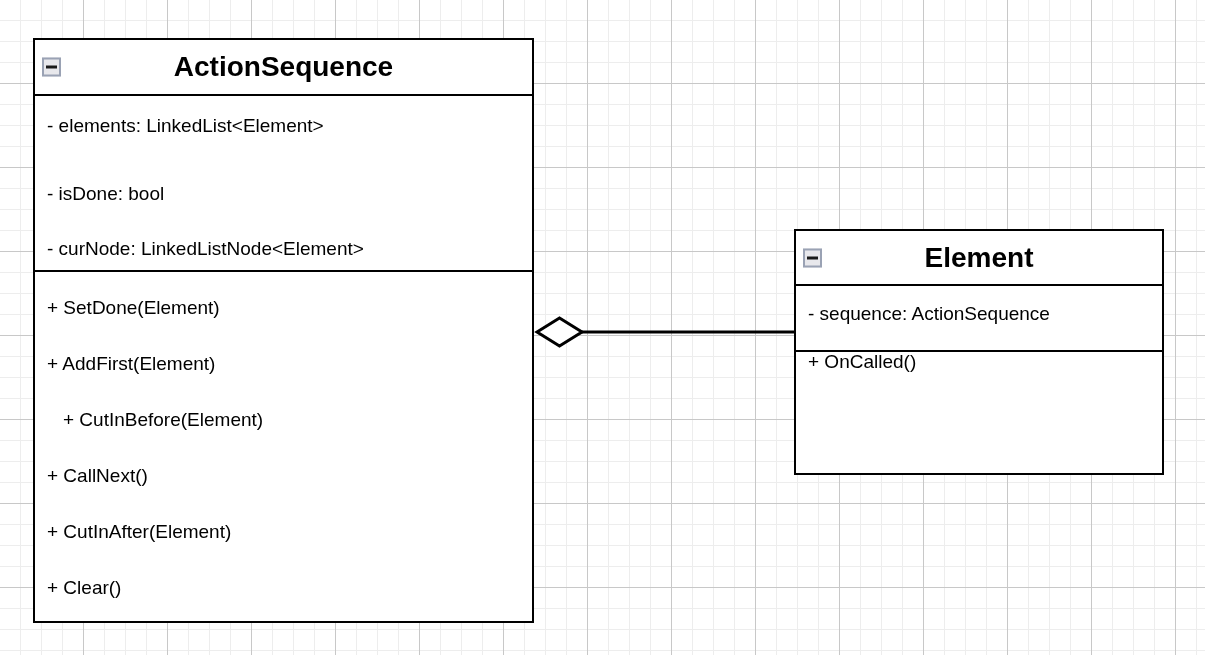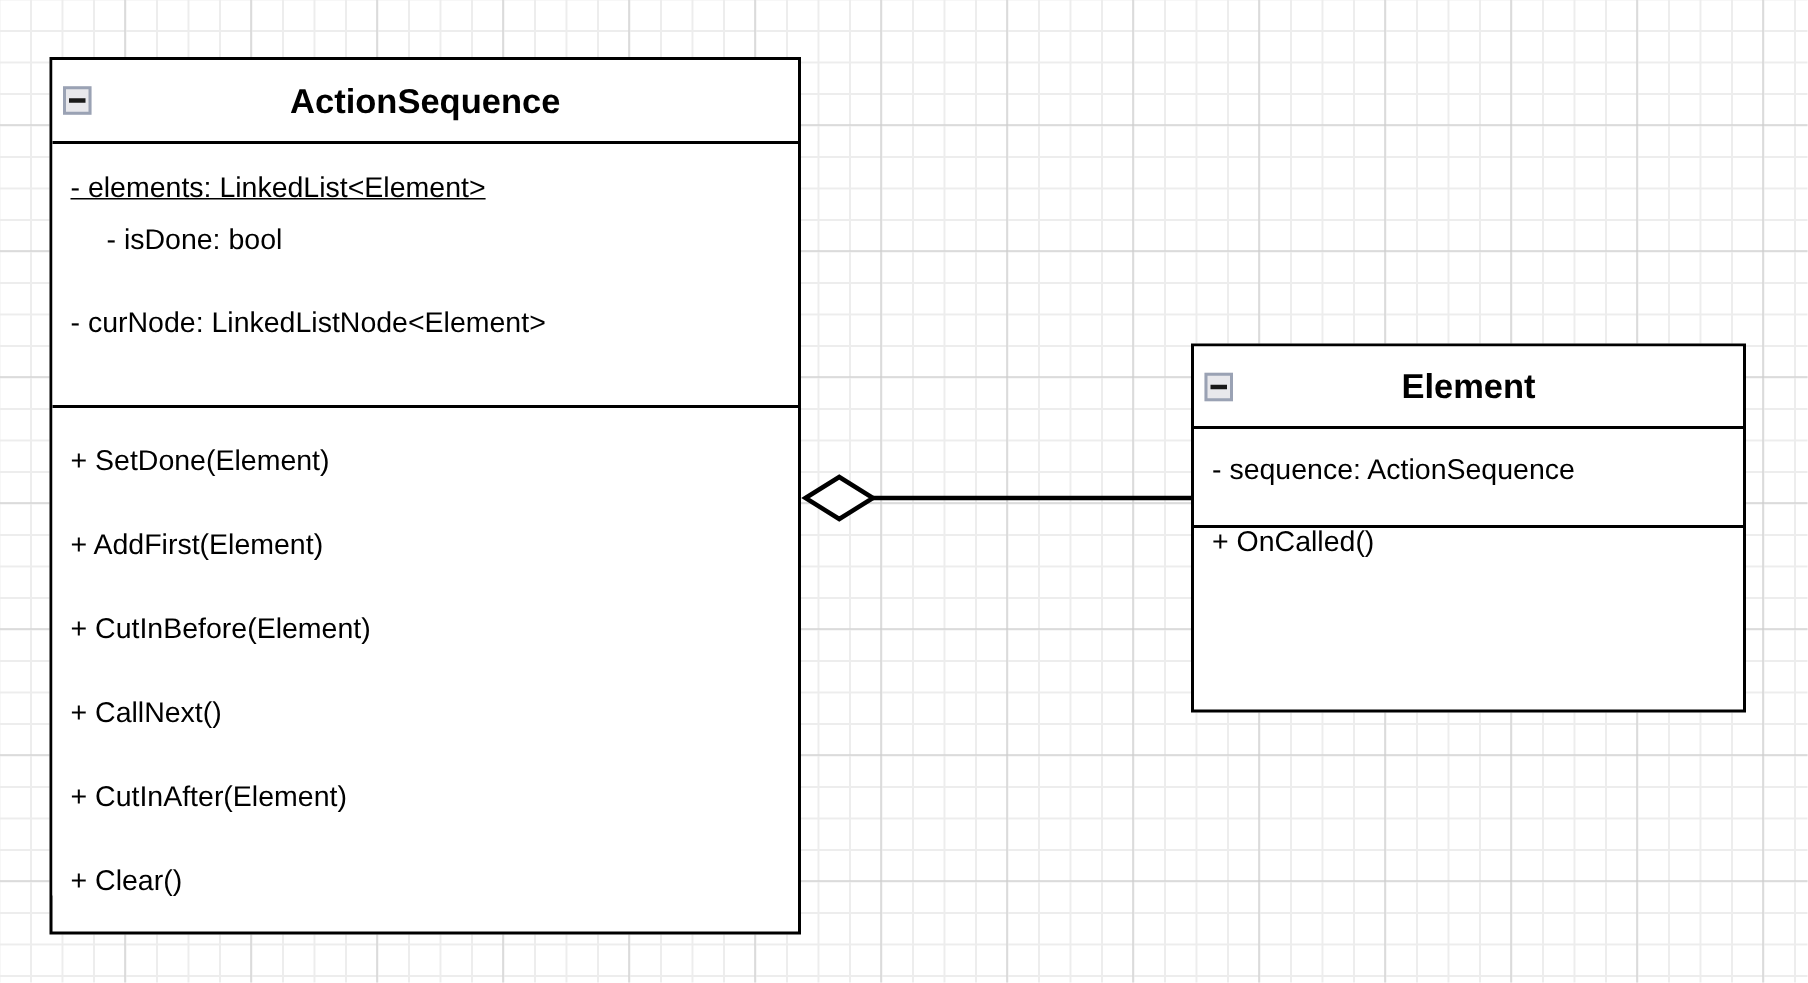--- a/index.html
+++ b/index.html
@@ -45,21 +45,21 @@
     position: relative;
     box-sizing: border-box;
     border-bottom: 2px solid #000000;
     display: flex;
     align-items: center;
     justify-content: center;
     background: #ffffff;
   }
 
   .uml-title {
-    font-size: 23px;
+    font-size: 28px;
     font-weight: bold;
     color: #000000;
     letter-spacing: 0px;
     white-space: nowrap;
   }
 
   .collapse-btn {
     position: absolute;
     left: 7px;
     top: 50%;
@@ -116,29 +116,29 @@
   <div class="uml-class" id="cls-action-sequence" style="left:33px; top:38px; width:501px; height:585px;">
 
     <div class="uml-header" style="height:56px;">
       <div class="collapse-btn">
         <span class="minus"></span>
       </div>
       <div class="uml-title">ActionSequence</div>
     </div>
 
     <div class="uml-section attrs" style="height:176px; padding-top:20px;">
-      <div class="uml-row" style="margin-bottom:16px;text-decoration:underline;">- elements: LinkedList&lt;Element&gt;</div>
-      <div class="uml-row" style="margin-bottom:36px;margin-left:24px;">- isDone: bool</div>
+      <div class="uml-row" style="margin-bottom:49px;">- elements: LinkedList&lt;Element&gt;</div>
+      <div class="uml-row" style="margin-bottom:36px;">- isDone: bool</div>
       <div class="uml-row">- curNode: LinkedListNode&lt;Element&gt;</div>
     </div>
 
     <div class="uml-section methods" style="padding-top:26px;">
       <div class="uml-row" style="margin-bottom:37px;">+ SetDone(Element)</div>
       <div class="uml-row" style="margin-bottom:37px;">+ AddFirst(Element)</div>
-      <div class="uml-row" style="margin-bottom:37px;">+ CutInBefore(Element)</div>
+      <div class="uml-row" style="margin-bottom:37px;margin-left:16px;">+ CutInBefore(Element)</div>
       <div class="uml-row" style="margin-bottom:37px;">+ CallNext()</div>
       <div class="uml-row" style="margin-bottom:37px;">+ CutInAfter(Element)</div>
       <div class="uml-row">+ Clear()</div>
     </div>
   </div>
 
   <div class="uml-class" id="cls-element" style="left:794px; top:209px; width:370px; height:246px;margin-top:20px;">
 
     <div class="uml-header" style="height:55px;">
       <div class="collapse-btn">

